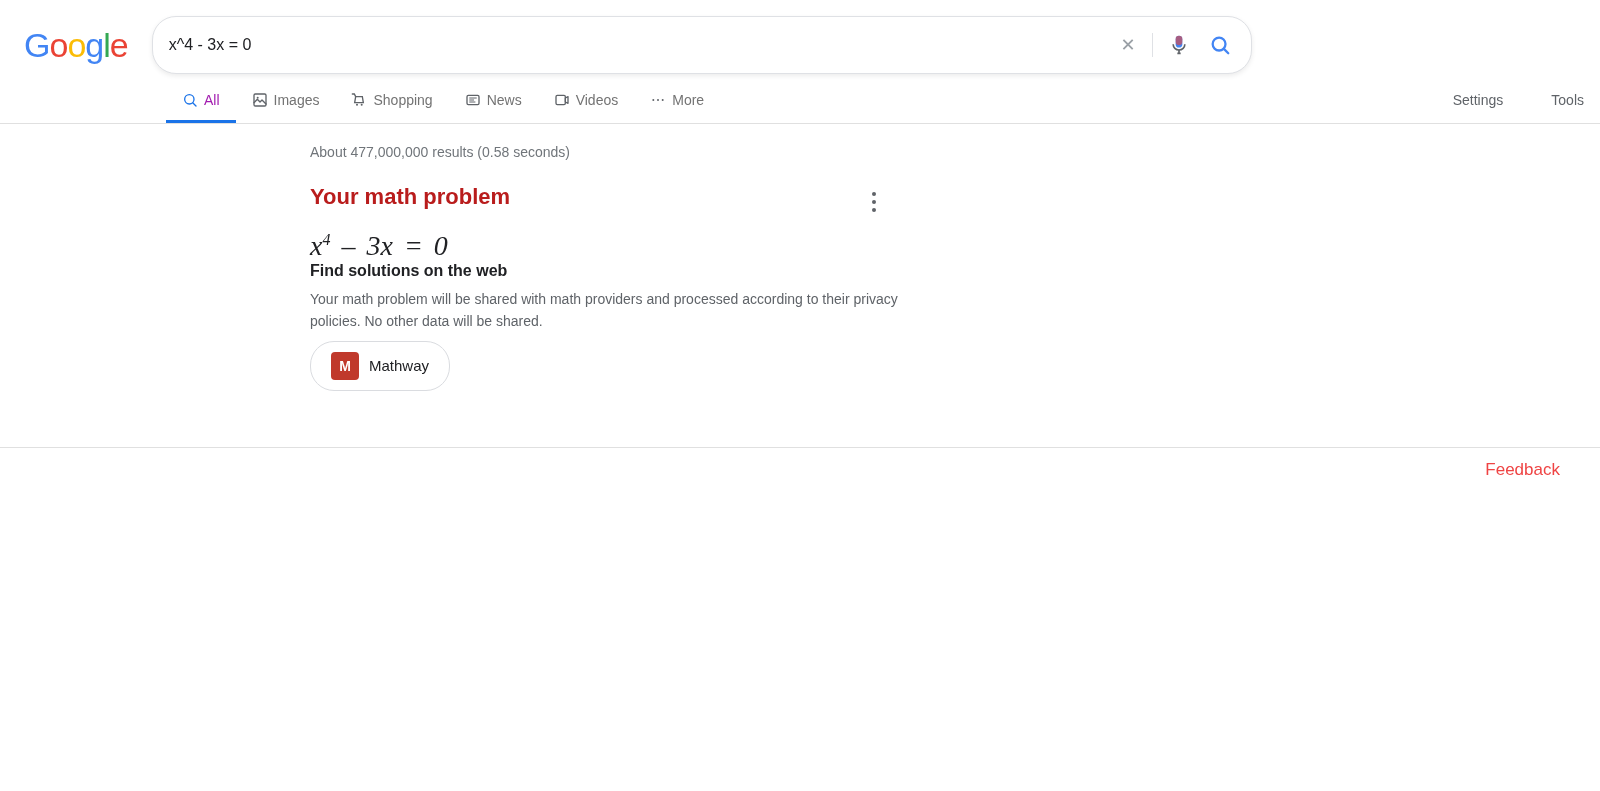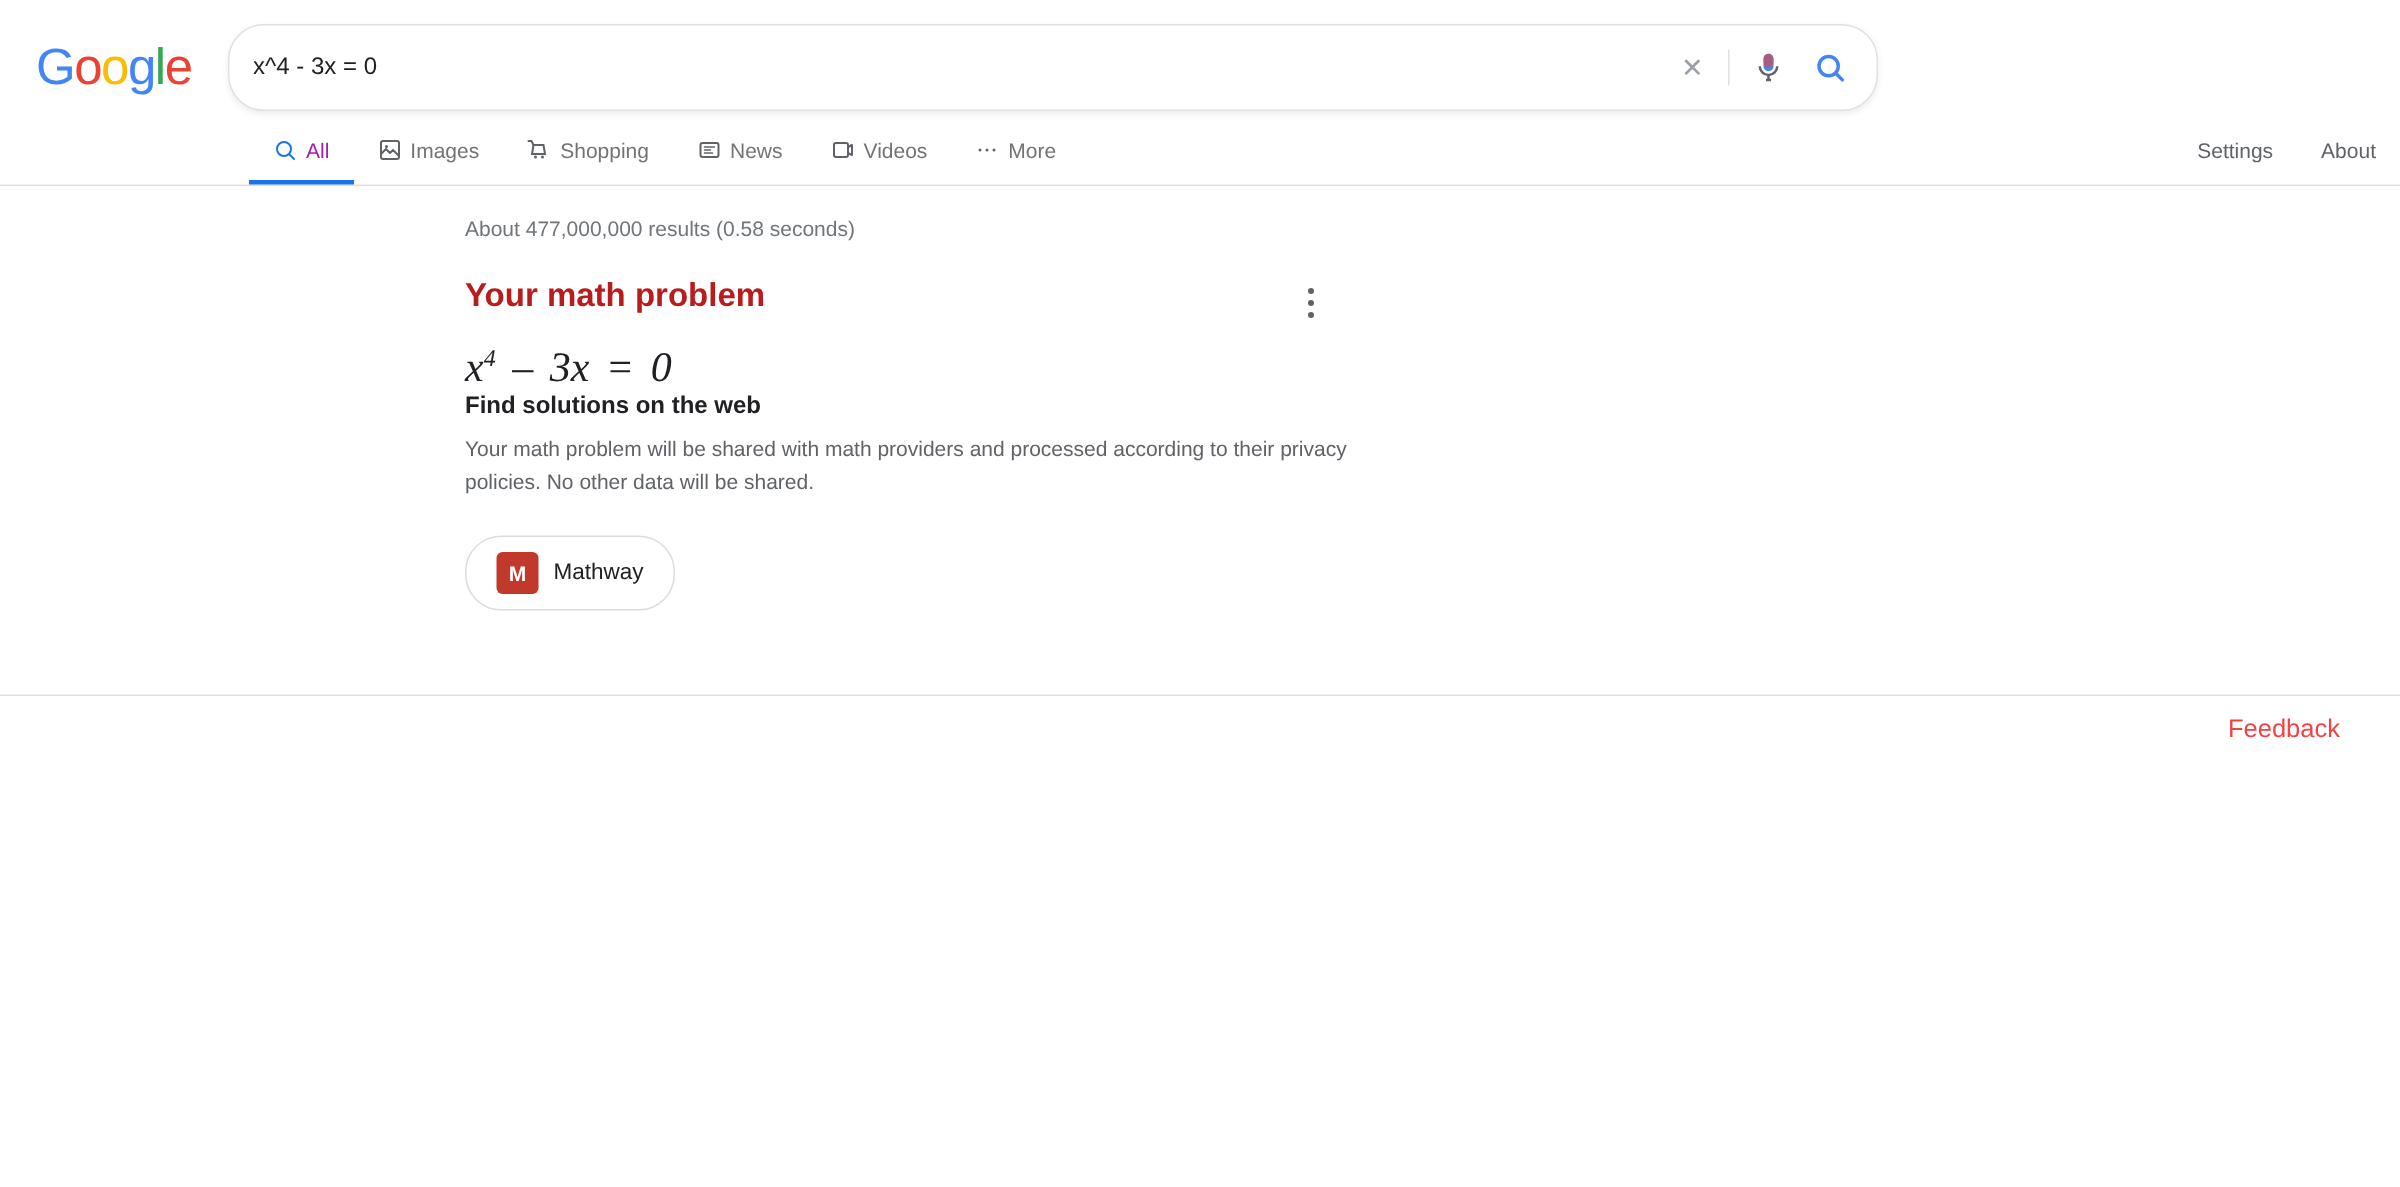--- a/index.html
+++ b/index.html
@@ -122,21 +122,21 @@
 
     .nav-tab .tab-icon {
       font-size: 16px;
       display: flex;
       align-items: center;
     }
 
     .nav-right {
       margin-left: auto;
       display: flex;
-      gap: 0;
+      gap: 16px;
     }
 
     .nav-settings, .nav-tools {
       display: flex;
       align-items: center;
       gap: 6px;
       padding: 14px 16px 12px 16px;
       font-size: 14px;
       color: #5f6368;
       cursor: pointer;
@@ -201,21 +201,21 @@
       font-weight: 700;
       color: #202124;
       margin-bottom: 8px;
     }
 
     .find-solutions-desc {
       font-size: 14px;
       color: #5f6368;
       max-width: 780px;
       line-height: 1.6;
-      margin-bottom: 24px;
+      margin-bottom: 8px;
     }
 
     
     .math-providers {
       display: flex;
       gap: 16px;
       flex-wrap: wrap;
     }
 
     .provider-btn {
@@ -381,21 +381,21 @@
       </svg>
     </span>
     <span>More</span>
   </a>
 
   <div class="nav-right">
     <div class="nav-settings">
       <span>Settings</span>
     </div>
     <div class="nav-tools">
-      <span>About</span>
+      <span>Tools</span>
     </div>
   </div>
 </nav>
 
 <div class="main-content">
   <div class="results-count">About 477,000,000 results (0.58 seconds)</div>
 
   <div class="math-card">
     <button class="card-menu-btn">
       <div class="three-dots">

